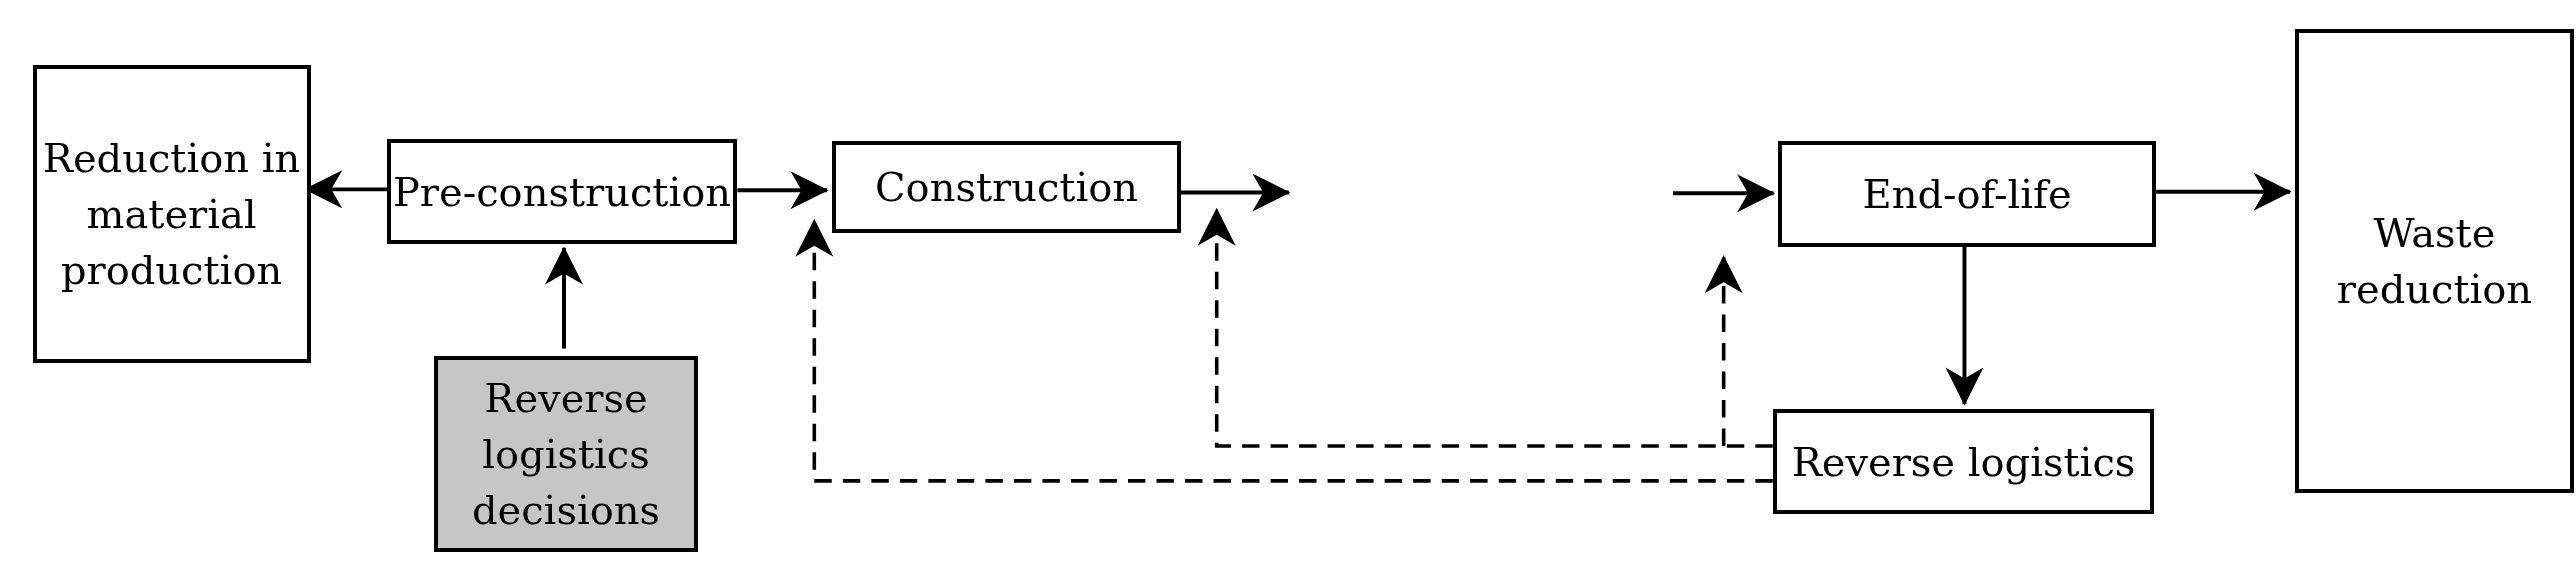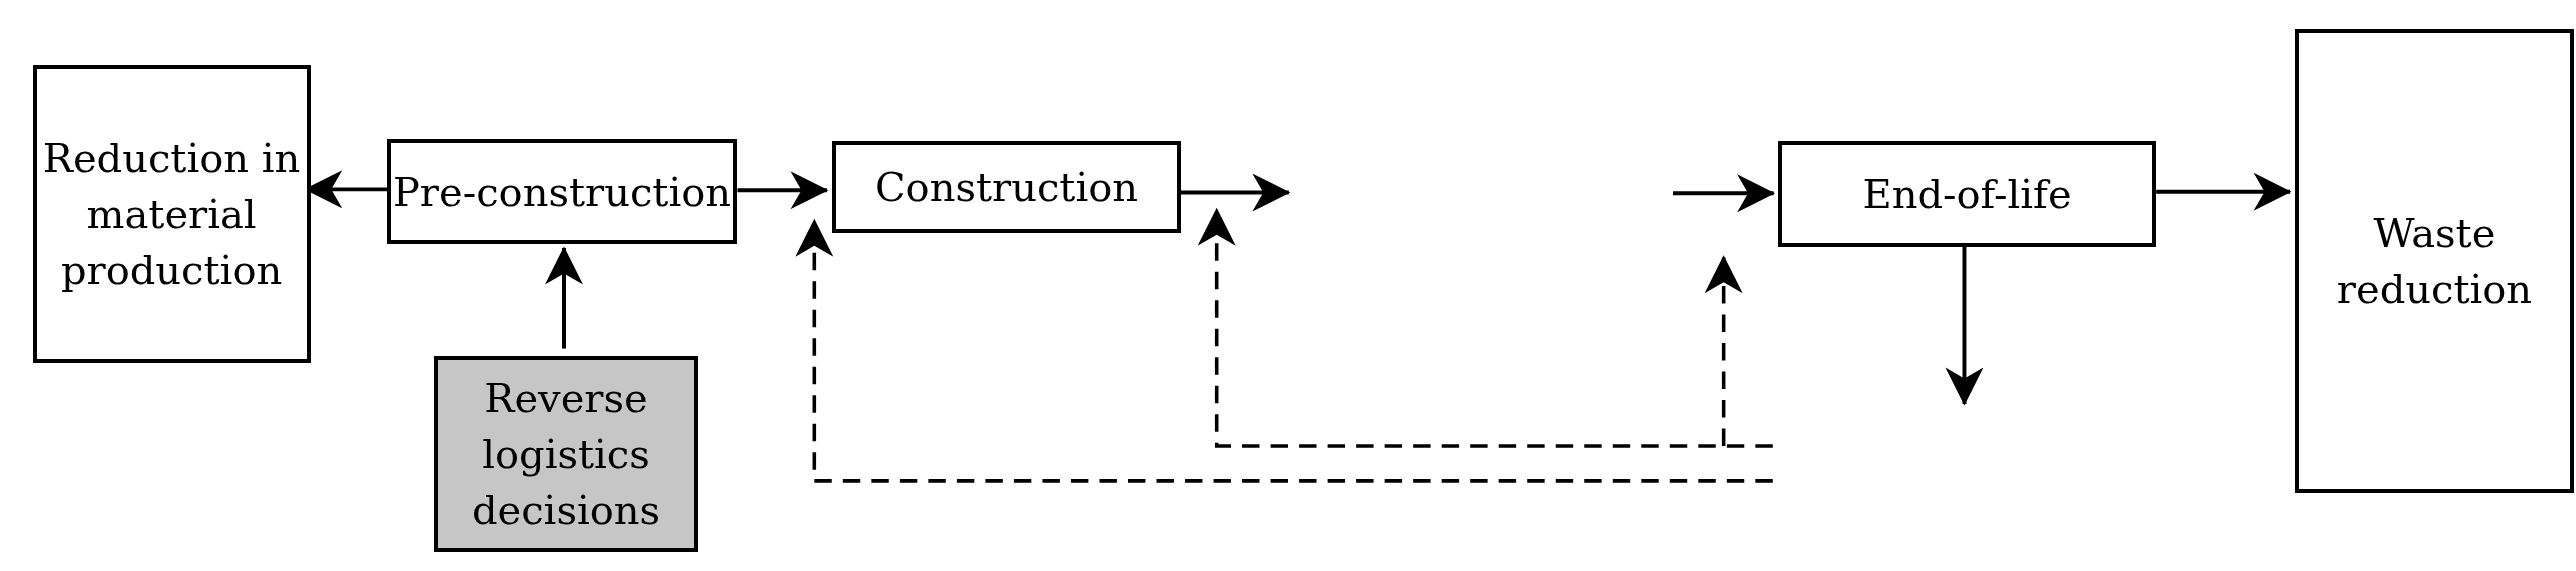--- a/index.html
+++ b/index.html
@@ -96,15 +96,16 @@
 
   <div class="node" id="node-eol" style="background: rgb(255, 255, 255);">End-of-life</div>
 
   <div class="node" id="node-waste" style="background: rgb(255, 255, 255);">Waste
 reduction</div>
 
   <div class="node" id="node-rld" style="background: rgb(198, 198, 198);">Reverse
 logistics
 decisions</div>
 
+  <div class="node" id="node-rl" style="background: rgb(255, 255, 255);">Reverse logistics</div>
 
 </div>
 
 
 </body></html>

